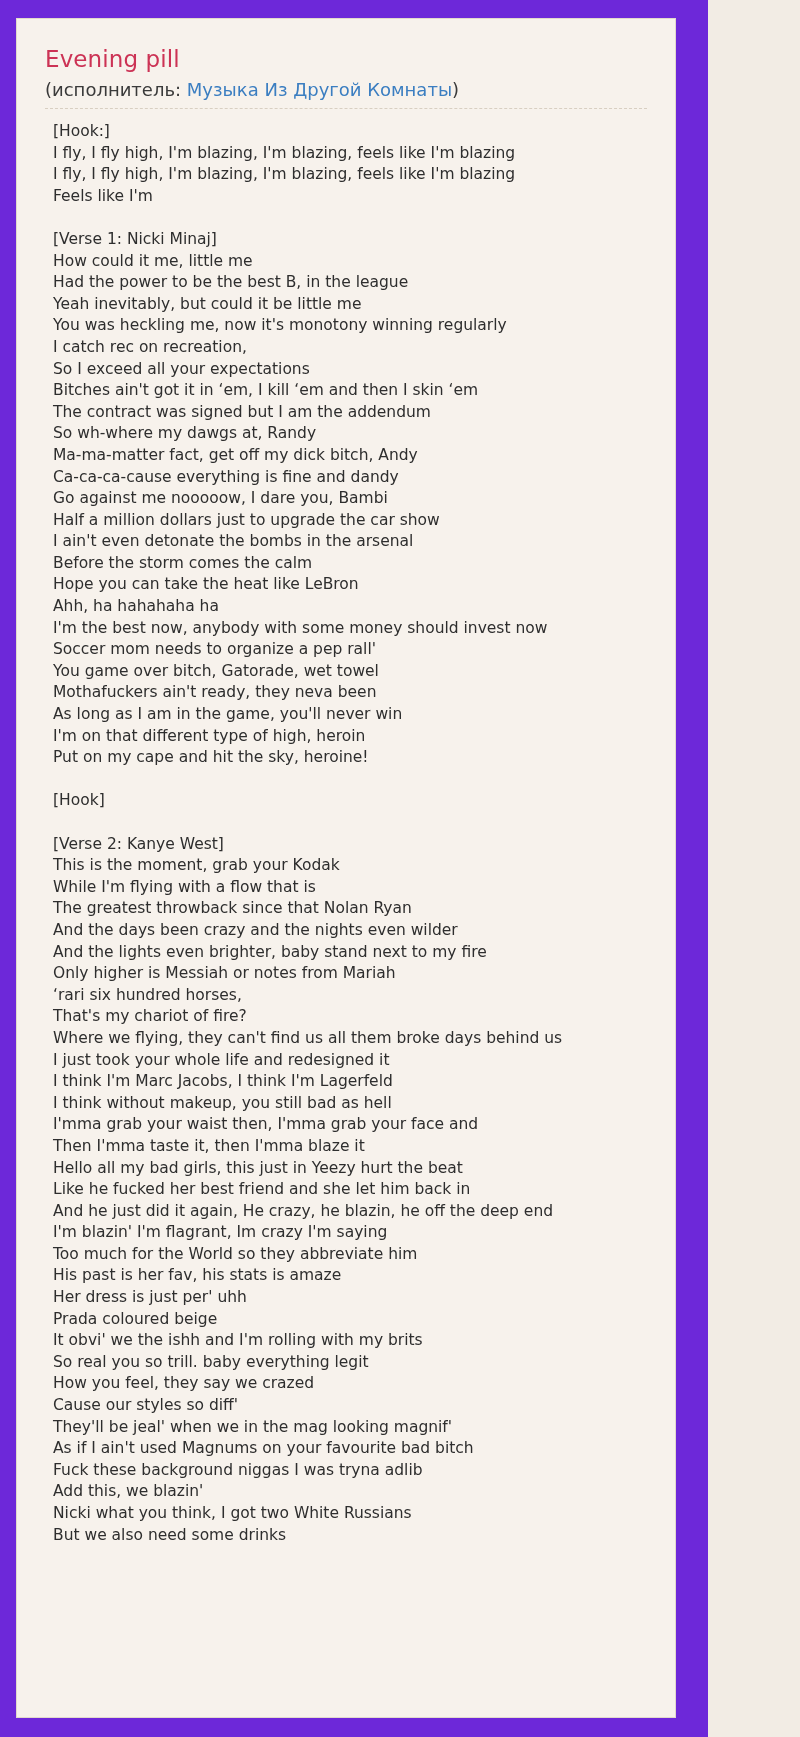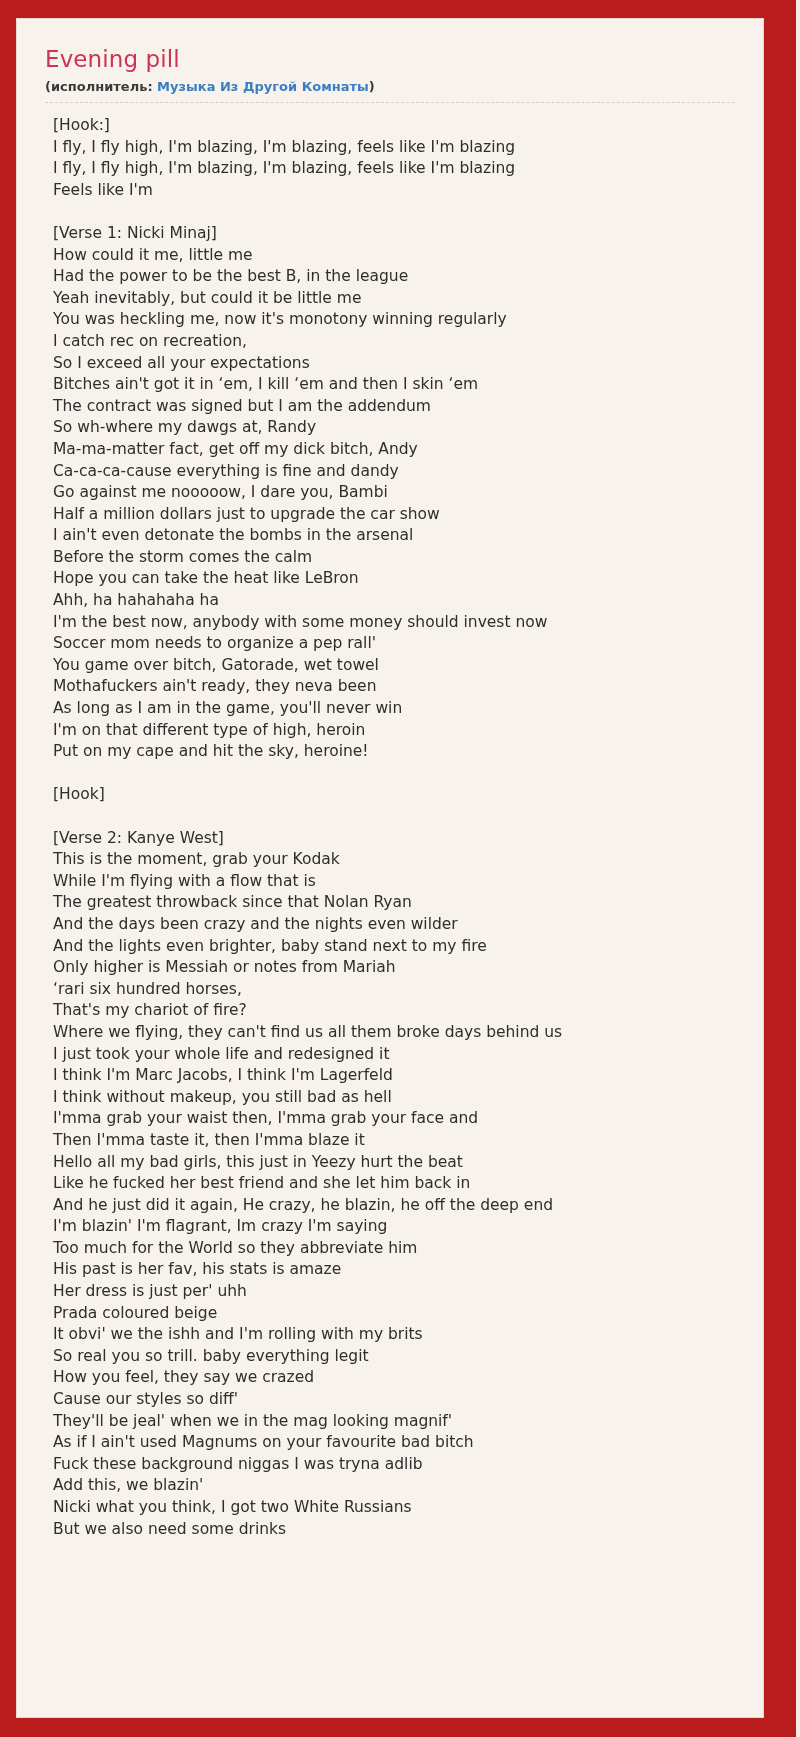--- a/index.html
+++ b/index.html
@@ -6,48 +6,47 @@
     margin: 0;
     padding: 0;
   }
   body {
     width: 800px;
     min-height: 1737px;
     background: #f2ece4;
     font-family: "DejaVu Sans", "Liberation Sans", sans-serif;
   }
   .page {
-    width: 796px;
+    width: 708px;
     min-height: 1737px;
     box-sizing: border-box;
     padding: 18px 32px 16px 16px;
-    background: #b91c1c;
+    background: #6d28d9;
   }
   .card {
     background: #f7f2ec;
     border: 1px solid #e2d9cc;
     box-sizing: border-box;
     padding: 22px 28px 26px 28px;
     min-height: 1700px;
   }
   .song-title {
     color: #cc3355;
     font-size: 23px;
     line-height: 28px;
     font-weight: normal;
     margin: 4px 0 6px 0;
     letter-spacing: 0.1px;
   }
   .artist-line {
-    font-size: 13px;
+    font-size: 18px;
     color: #3a3a3a;
     padding-bottom: 8px;
     border-bottom: 1px dashed #d8cfc2;
     margin-bottom: 12px;
-    font-weight: bold;
   }
   .artist-line a {
     color: #3b7ec1;
     text-decoration: none;
   }
   .lyrics {
     font-size: 15.5px;
     line-height: 21.6px;
     color: #2e2e2e;
     white-space: pre-wrap;

